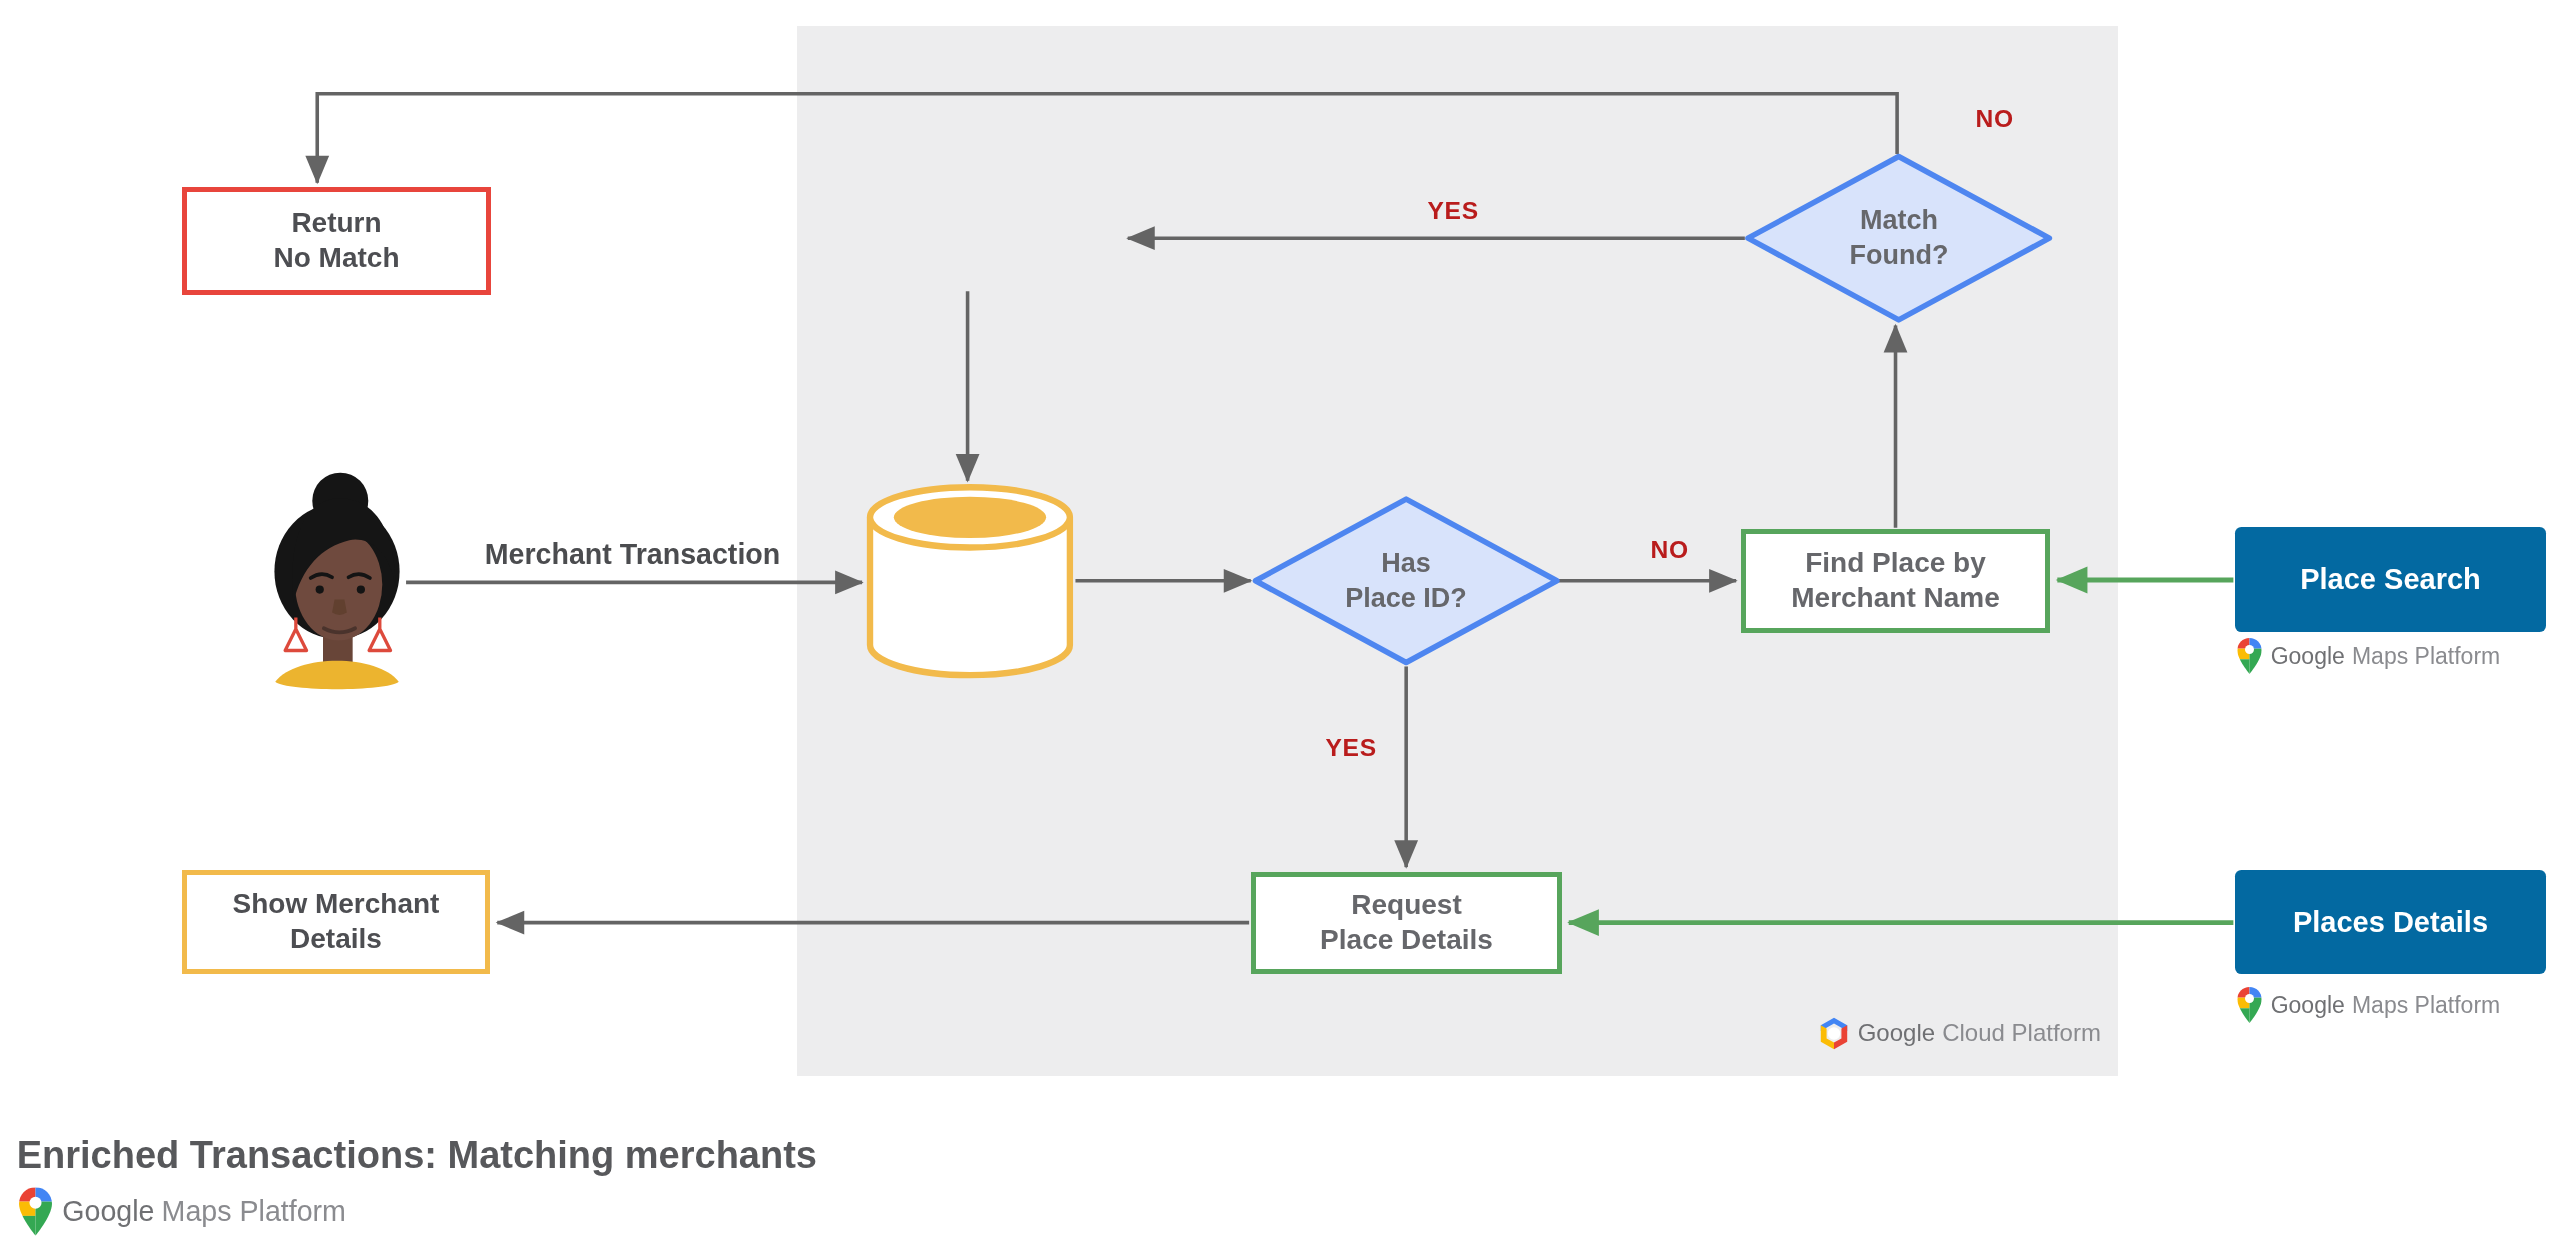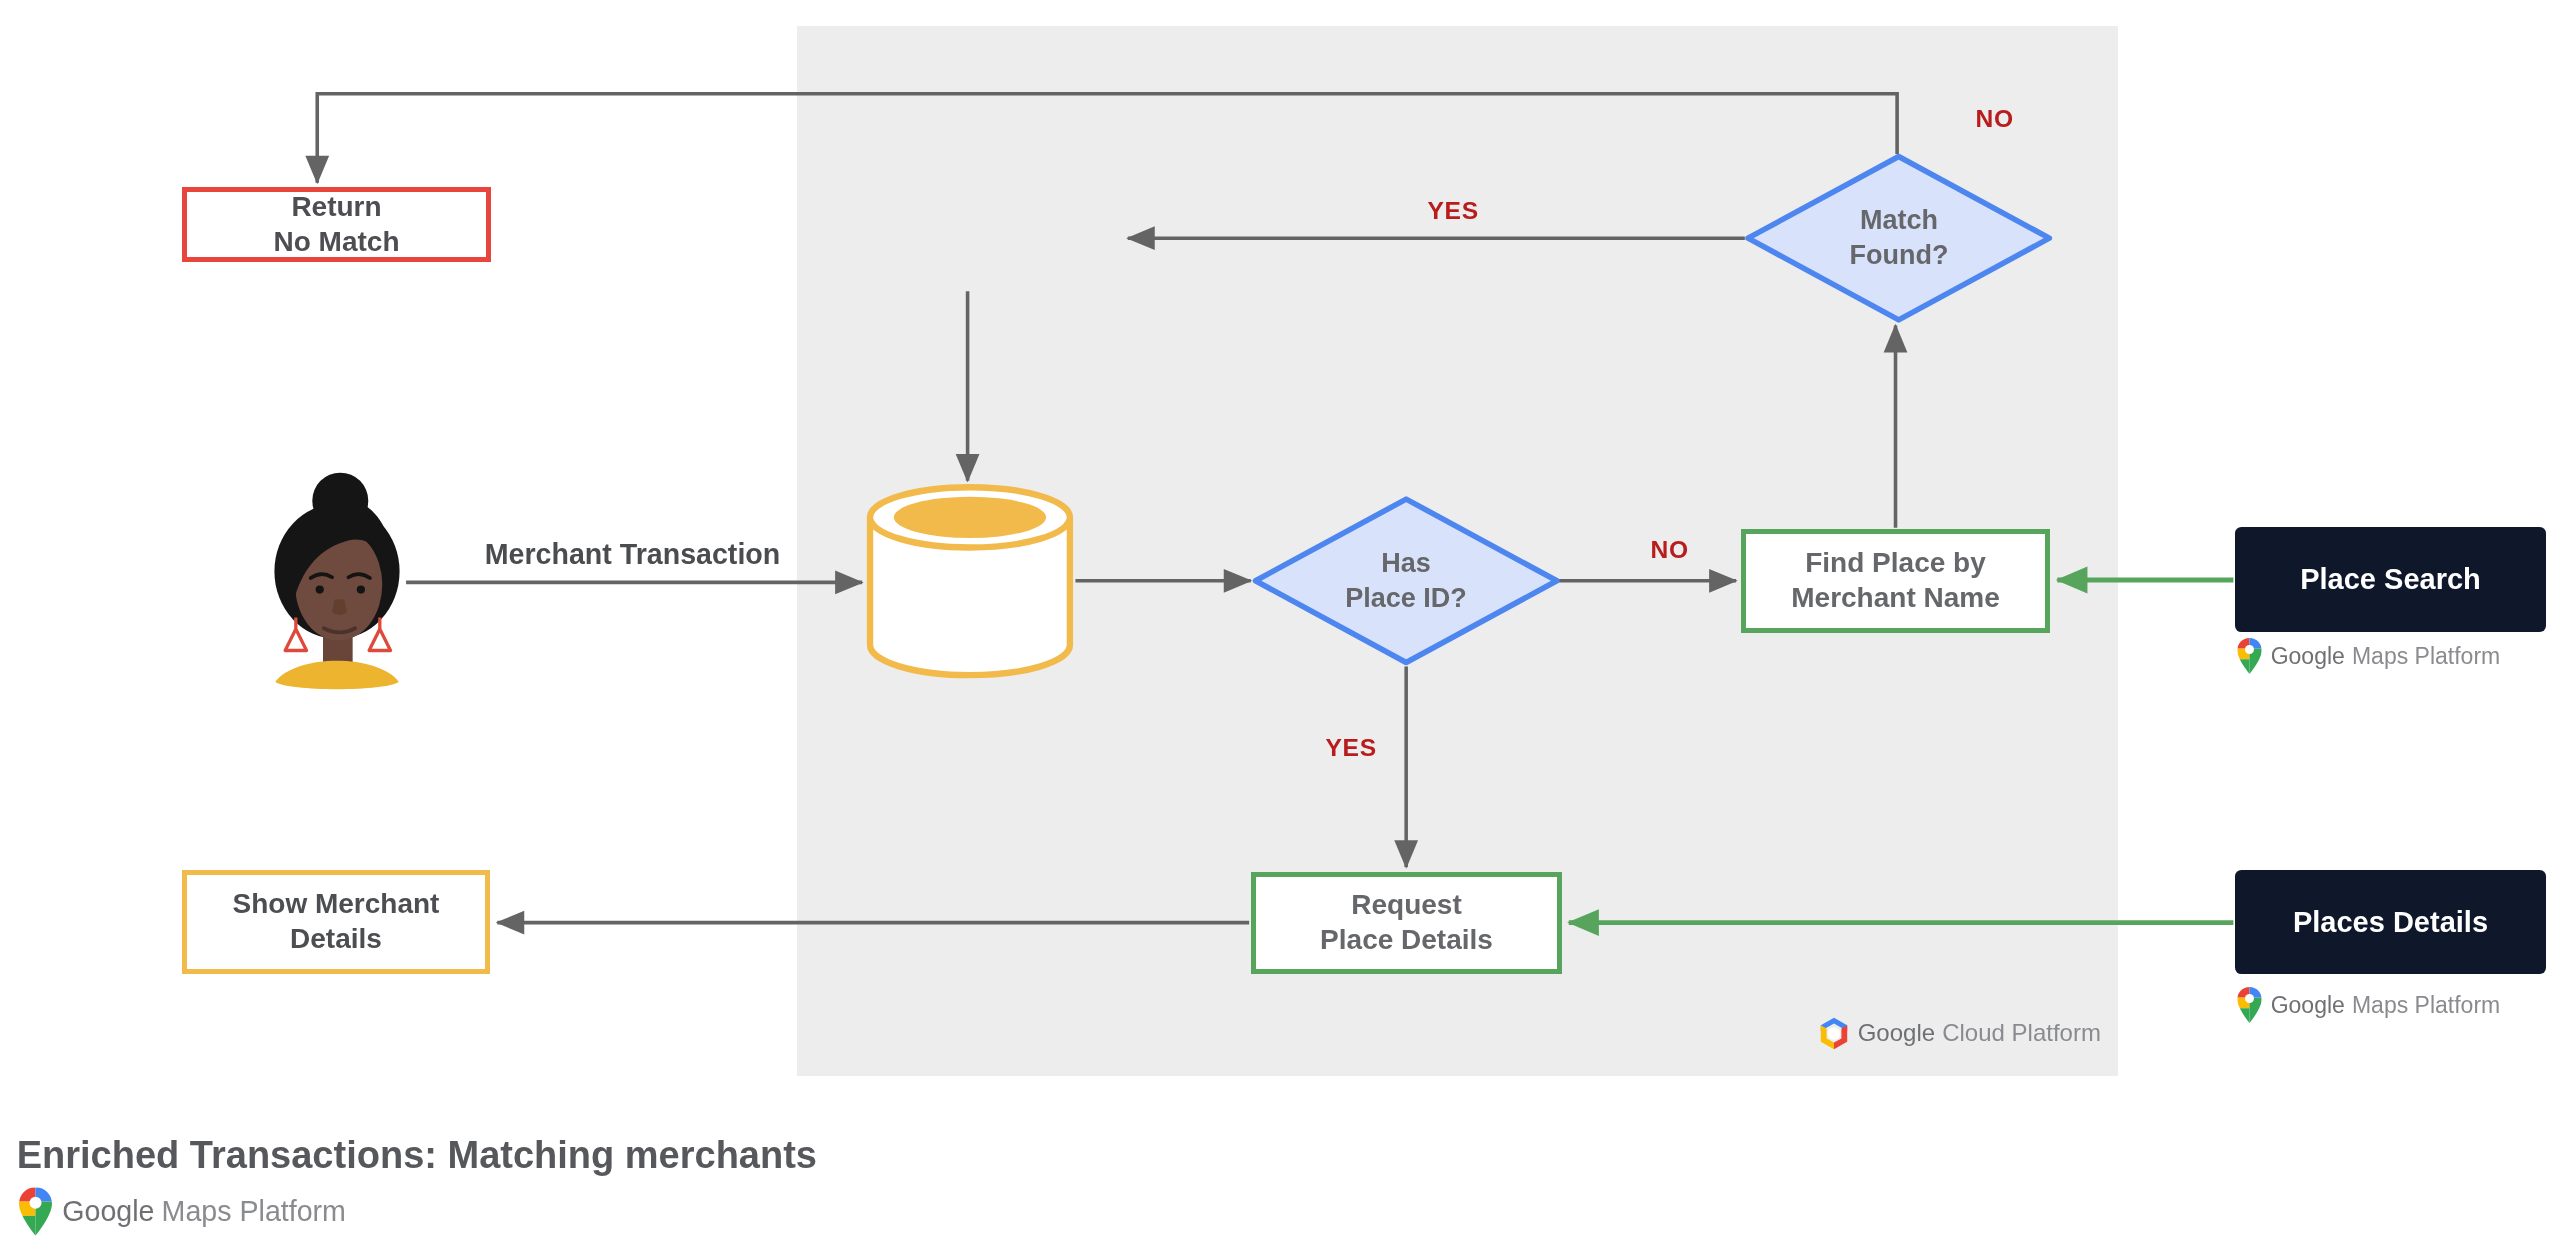--- a/index.html
+++ b/index.html
@@ -7,21 +7,21 @@
   #stage{position:relative;width:2576px;height:1252px;background:#ffffff;overflow:hidden;transform-origin:0 0;}
   #panel{position:absolute;left:797px;top:26px;width:1321px;height:1050px;background:#EDEDEE;z-index:0;}
   #wires{position:absolute;left:0;top:0;width:2576px;height:1252px;z-index:1;}
   .node{position:absolute;box-sizing:border-box;background:#ffffff;display:flex;align-items:center;justify-content:center;
         text-align:center;font-weight:700;font-size:28px;line-height:1.24;color:#66676B;white-space:pre-line;z-index:2;}
   .node.dark{color:#4D4E52;}
   .b-red{border:5.6px solid #E8453C;}
   .b-blue{border:5.6px solid #4E86F0;}
   .b-green{border:5.6px solid #57A55C;}
   .b-yellow{border:5.6px solid #F2BA4B;}
-  .btn{position:absolute;box-sizing:border-box;background:#0f172a;border-radius:6.3px;display:flex;align-items:center;justify-content:center;
+  .btn{position:absolute;box-sizing:border-box;background:#0369a1;border-radius:6.3px;display:flex;align-items:center;justify-content:center;
        color:#ffffff;font-weight:700;font-size:29px;z-index:2;cursor:pointer;border:none;}
   .dlabel{position:absolute;display:flex;align-items:center;justify-content:center;text-align:center;font-weight:700;
           font-size:27px;line-height:1.26;color:#66676B;white-space:pre-line;z-index:2;}
   .elabel{position:absolute;font-weight:700;font-size:24.6px;color:#b91c1c;text-align:right;letter-spacing:0.8px;z-index:2;}
   .flabel{position:absolute;font-weight:700;font-size:28.6px;color:#4B4C4F;text-align:center;z-index:2;}
   .logo{position:absolute;display:flex;align-items:center;z-index:2;white-space:nowrap;}
   .logo .g{font-weight:500;color:#6F7073;}
   .logo .p{font-weight:400;color:#8A8B8F;margin-left:7.1px;}
   .logo svg{flex:0 0 auto;}
   .logo-sm{font-size:23px;}
@@ -83,21 +83,21 @@
     <path d="M 91 129 Q 104 121 117 130" stroke="#141414" stroke-width="4.5" fill="none" stroke-linecap="round"></path>
     <circle cx="56" cy="144" r="5" fill="#141414"></circle>
     <circle cx="106" cy="144" r="5" fill="#141414"></circle>
     <path d="M 74 156 L 71 172 Q 80 178 89 172 L 86 156 Z" fill="#61402F"></path>
     <path d="M 61 191 Q 80 201 99 191" stroke="#4A332C" stroke-width="4.5" fill="none" stroke-linecap="round"></path>
     <path d="M 27 178 L 27 192 M 27 192 L 14 218 L 40 218 Z" stroke="#DD4A3C" stroke-width="4" fill="none" stroke-linejoin="round"></path>
     <path d="M 129 178 L 129 192 M 129 192 L 116 218 L 142 218 Z" stroke="#DD4A3C" stroke-width="4" fill="none" stroke-linejoin="round"></path>
     <path d="M 2 256 C 28 222 126 222 152 256 C 138 268 16 268 2 256 Z" fill="#ECB42F"></path>
   </svg>
 
-  <div class="node dark b-red" style="left:182px;top:187px;width:309px;height:75px;">Return
+  <div class="node dark b-red" style="left:182px;top:187px;width:309px;height:108px;">Return
 No Match</div>
 
 
   <div class="node b-green" style="left:1741px;top:529px;width:309px;height:104px;">Find Place by
 Merchant Name</div>
 
   <div class="node b-green" style="left:1251px;top:872px;width:311px;height:102px;">Request
 Place Details</div>
 
   <div class="node dark b-yellow" style="left:182px;top:870px;width:308px;height:104px;">Show Merchant

